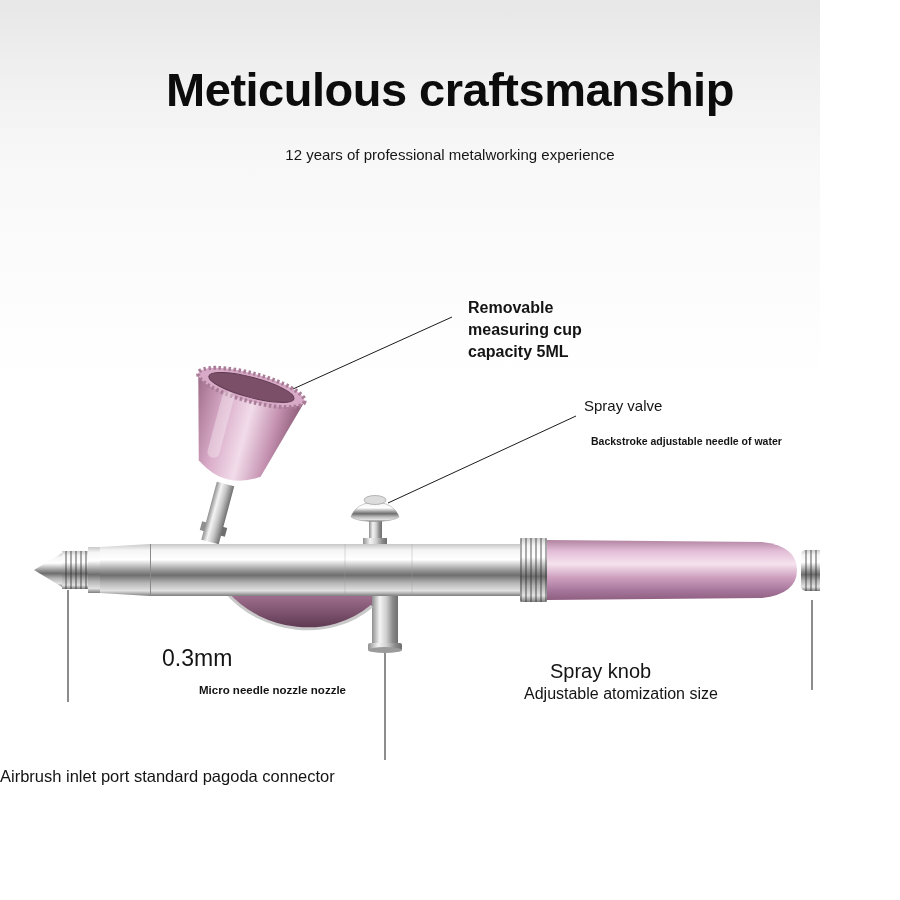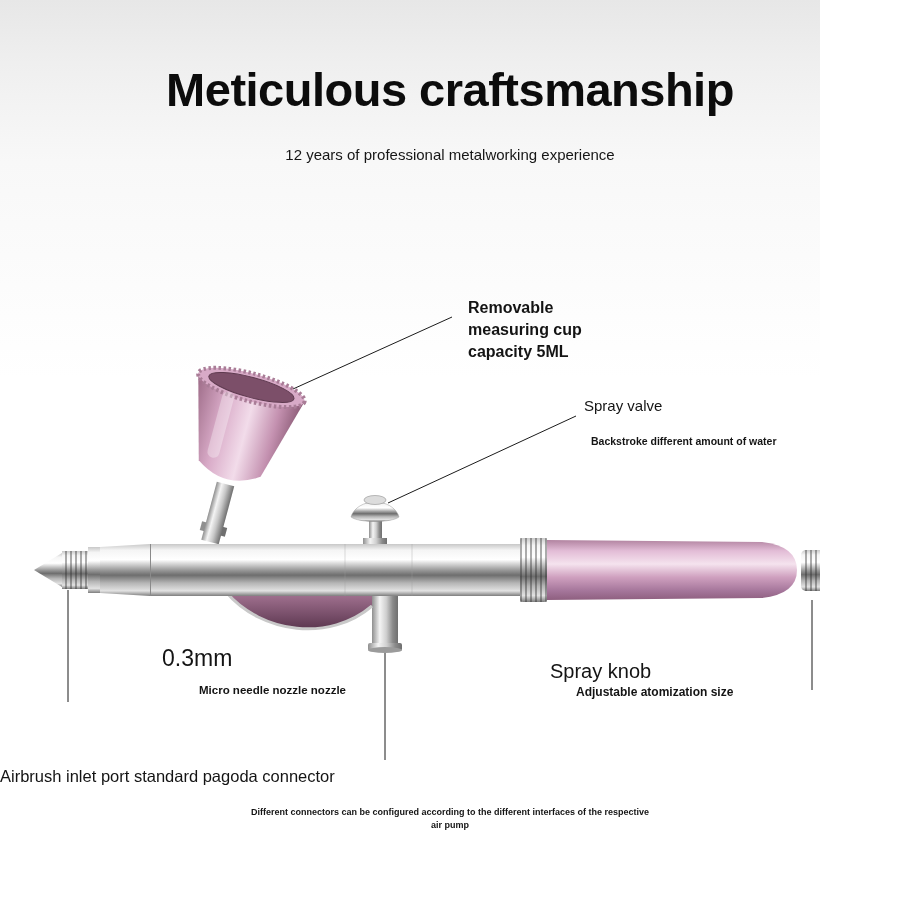--- a/index.html
+++ b/index.html
@@ -19,21 +19,21 @@
     font-size:15px; font-weight:400; color:#161616;
   }
   .callout { position:absolute; color:#141414; }
   .callout .line { display:block; }
   .cup-label   { left:468px; top:297px; font-size:16px; line-height:22px; font-weight:700; }
   .valve-title { left:584px; top:397px; font-size:15px; }
   .valve-desc  { left:591px; top:435px; font-size:10.5px; font-weight:700; }
   .nozzle-title{ left:162px; top:645px; font-size:23px; }
   .nozzle-desc { left:152px; top:684px; font-size:11.5px; font-weight:700;padding-left:47px; }
   .knob-title  { left:550px; top:648px; font-size:20px;margin-top:12px; }
-  .knob-desc   { left:576px; top:685px; font-size:12px; font-weight:700; }
+  .knob-desc   { left:524px; top:685px; font-size:16px; font-weight:400; }
   .inlet-title { left:0; top:767px; width:900px; text-align:left; font-size:16.5px; }
   .inlet-desc  { left:250px; top:806px; width:400px; text-align:center; font-size:9px; font-weight:700; line-height:13px; }
 </style>
 </head>
 <body>
 
 <div class="canvas">
 
   <svg class="illustration" viewBox="0 0 900 900" xmlns="http://www.w3.org/2000/svg">
     <defs>
@@ -161,24 +161,23 @@
   <h1 class="title">Meticulous craftsmanship</h1>
   <div class="subtitle">12 years of professional metalworking experience</div>
 
   <div class="callout cup-label">
     <span class="line">Removable</span>
     <span class="line">measuring cup</span>
     <span class="line">capacity 5ML</span>
   </div>
 
   <div class="callout valve-title">Spray valve</div>
-  <div class="callout valve-desc">Backstroke different amount of water</div>
+  <div class="callout valve-desc">Backstroke adjustable needle of water</div>
 
   <div class="callout nozzle-title">0.3mm</div>
   <div class="callout nozzle-desc">Micro needle nozzle nozzle</div>
 
   <div class="callout knob-title">Spray knob</div>
   <div class="callout knob-desc">Adjustable atomization size</div>
 
   <div class="callout inlet-title">Airbrush inlet port standard pagoda connector</div>
-  <div class="callout inlet-desc">Different connectors can be configured according to the different interfaces of the respective air pump</div>
 
 </div>
 
 </body></html>

